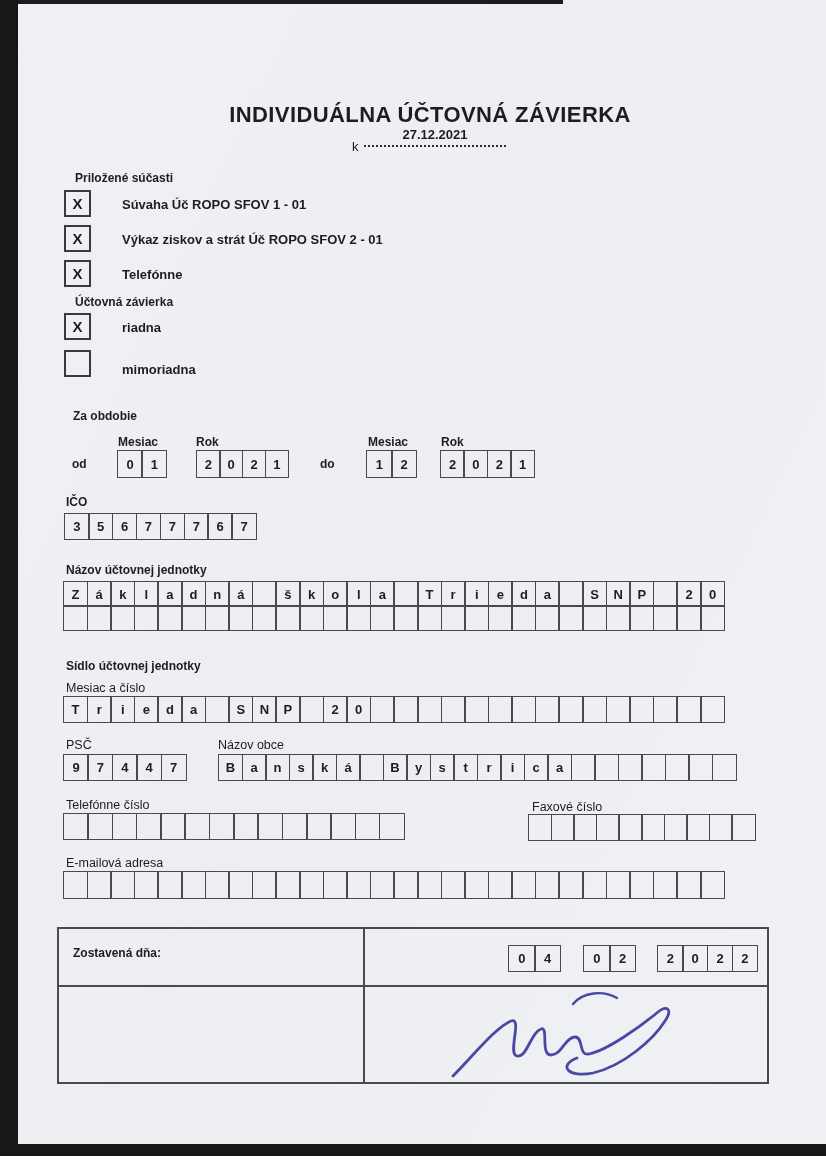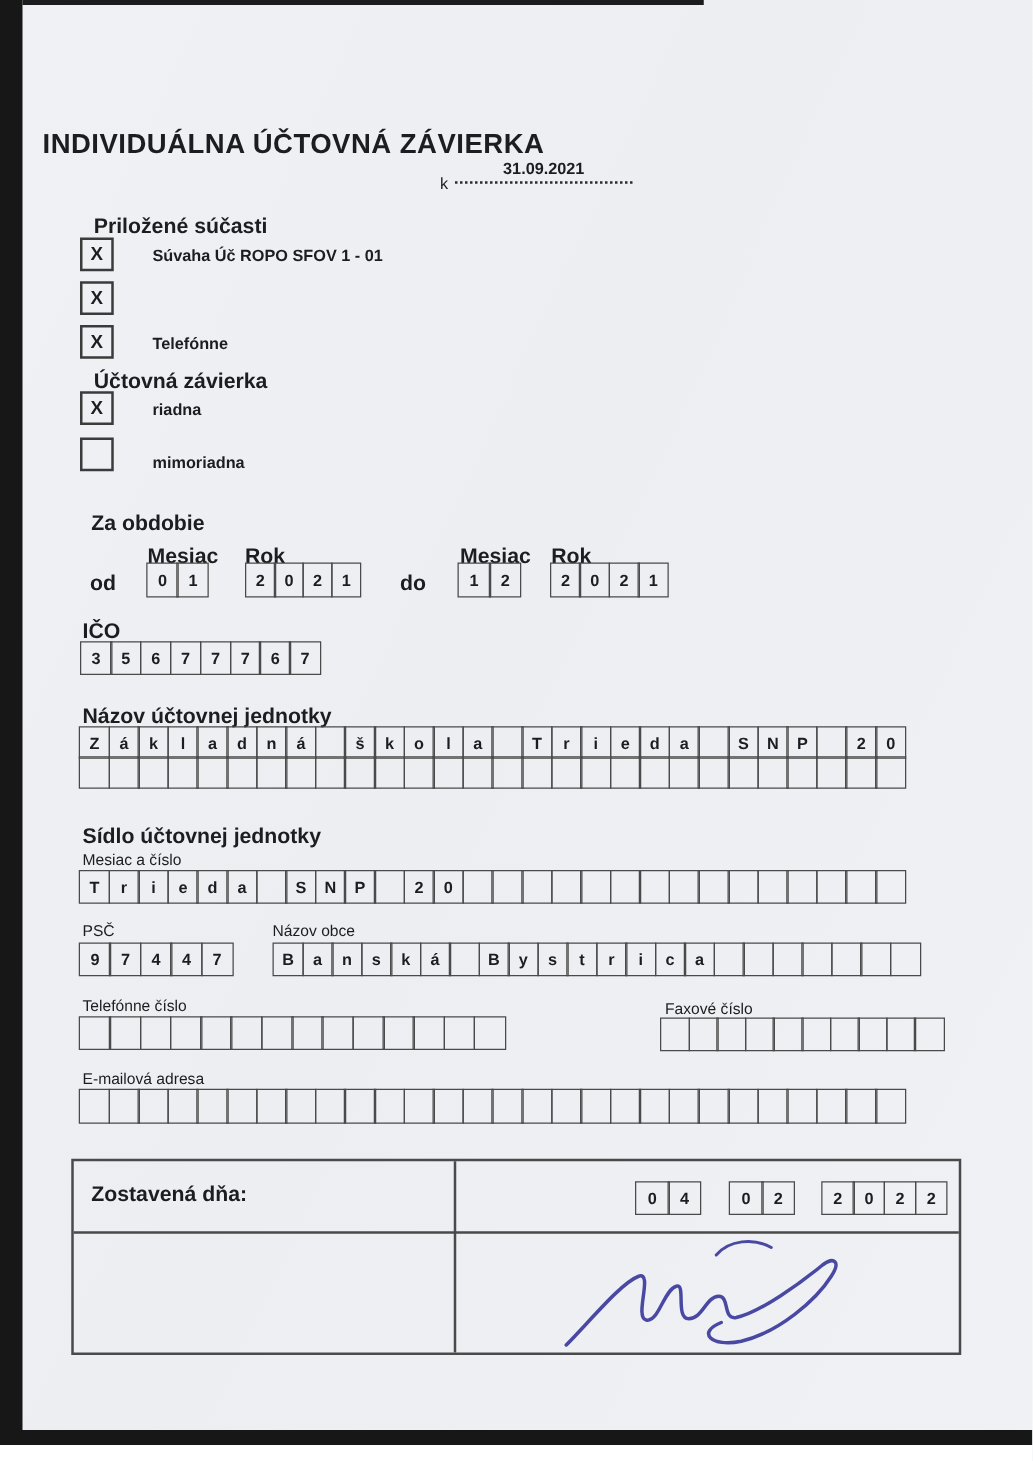--- a/index.html
+++ b/index.html
@@ -9,26 +9,26 @@
     background-image: linear-gradient(115deg, #f0f1f4 0%, #ecEEf2 45%, #eff1f4 100%);
     font-family:"Liberation Sans", sans-serif; color:#1d1d1f;
   }
   .abs { position:absolute; }
   
   .scan-left   { left:0; top:0; width:18px; height:1150px; background:#171717; }
   .scan-top    { left:18px; top:0; width:545px; height:4px; background:#1c1c1c; }
   .scan-bottom { left:0; top:1144px; width:826px; height:12px; background:#171717; }
   .scan-below  { left:0; top:1156px; width:826px; height:13px; background:#ffffff; }
 
-  .title { left:34px; right:0; top:102px; text-align:left; font-size:22px; font-weight:bold; letter-spacing:0.4px; }
+  .title { left:34px; right:0; top:102px; text-align:center; font-size:22px; font-weight:bold; letter-spacing:0.4px; }
   .k-label { left:352px; top:139px; font-size:13px; }
   .k-date  { left:364px; top:127px; width:142px; text-align:center; font-size:13px; font-weight:bold;
              border-bottom:2px dotted #2c2c2c; padding-bottom:3px; }
 
-  .h-bold   { font-size:17px; font-weight:bold; }
+  .h-bold   { font-size:12px; font-weight:bold; }
   .h-small  { font-size:12.5px; font-weight:normal; }
   .cb-label { font-size:13px; font-weight:bold;text-align:center; }
 
   .checkbox { width:27px; height:27px; border:2px solid #3b3b3b; box-sizing:border-box;
               text-align:center; line-height:23px; font-size:15px; font-weight:bold; background:transparent; }
 
   .grid { display:flex; }
   .grid .cell {
     box-sizing:border-box; width:var(--cw,25.2px); height:var(--ch,27px);
     border:1.6px solid #4a4a4a; display:flex; align-items:center; justify-content:center;
@@ -47,26 +47,27 @@
 
 <div class="page">
 
   <div class="abs scan-left"></div>
   <div class="abs scan-top"></div>
   <div class="abs scan-bottom"></div>
   <div class="abs scan-below"></div>
 
   <div class="abs title">INDIVIDUÁLNA ÚČTOVNÁ ZÁVIERKA</div>
   <div class="abs k-label">k</div>
-  <div class="abs k-date">31.09.2021</div>
+  <div class="abs k-date">27.12.2021</div>
 
   <div class="abs h-bold" style="left:75px;top:171px">Priložené súčasti</div>
   <div class="abs checkbox" style="left:64px;top:190px">X</div>
   <div class="abs cb-label" style="left:122px;top:197px">Súvaha Úč ROPO SFOV 1 - 01</div>
   <div class="abs checkbox" style="left:64px;top:225px">X</div>
+  <div class="abs cb-label" style="left:122px;top:232px">Výkaz ziskov a strát Úč ROPO SFOV 2 - 01</div>
   <div class="abs checkbox" style="left:64px;top:260px">X</div>
   <div class="abs cb-label" style="left:122px;top:267px">Telefónne</div>
 
   <div class="abs h-bold" style="left:75px;top:295px">Účtovná závierka</div>
   <div class="abs checkbox" style="left:64px;top:313px">X</div>
   <div class="abs cb-label" style="left:122px;top:320px">riadna</div>
   <div class="abs checkbox" style="left:64px;top:350px"></div>
   <div class="abs cb-label" style="left:122px;top:362px">mimoriadna</div>
 
   <div class="abs h-bold" style="left:73px;top:409px">Za obdobie</div>

